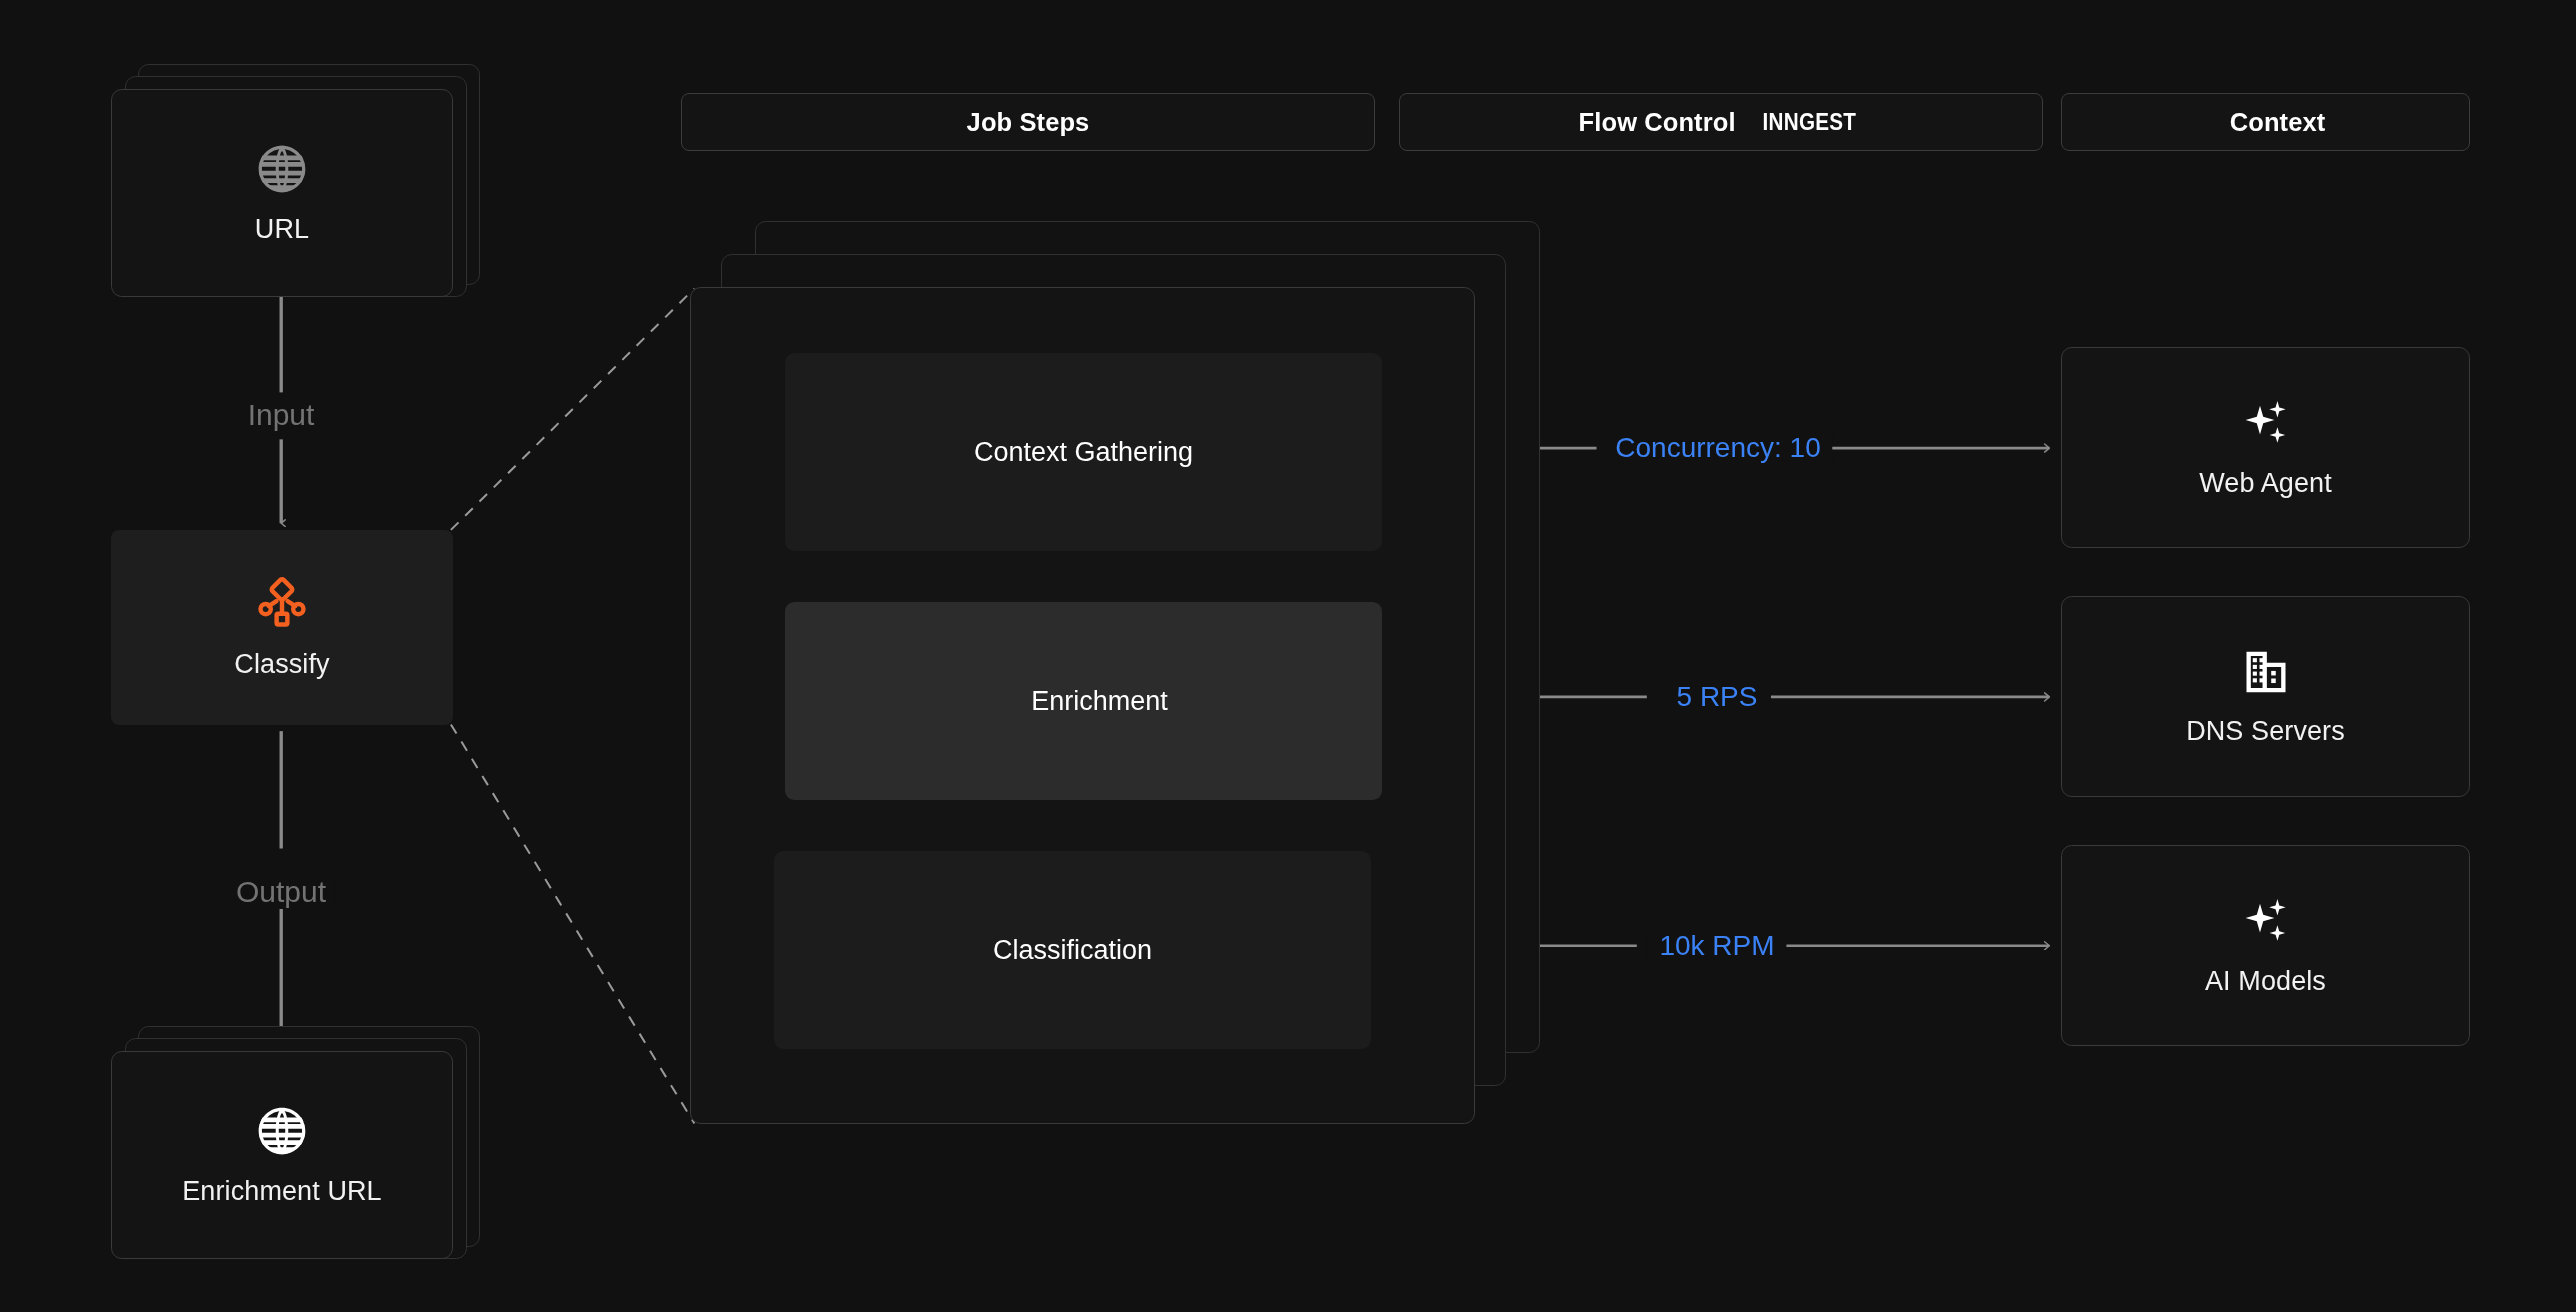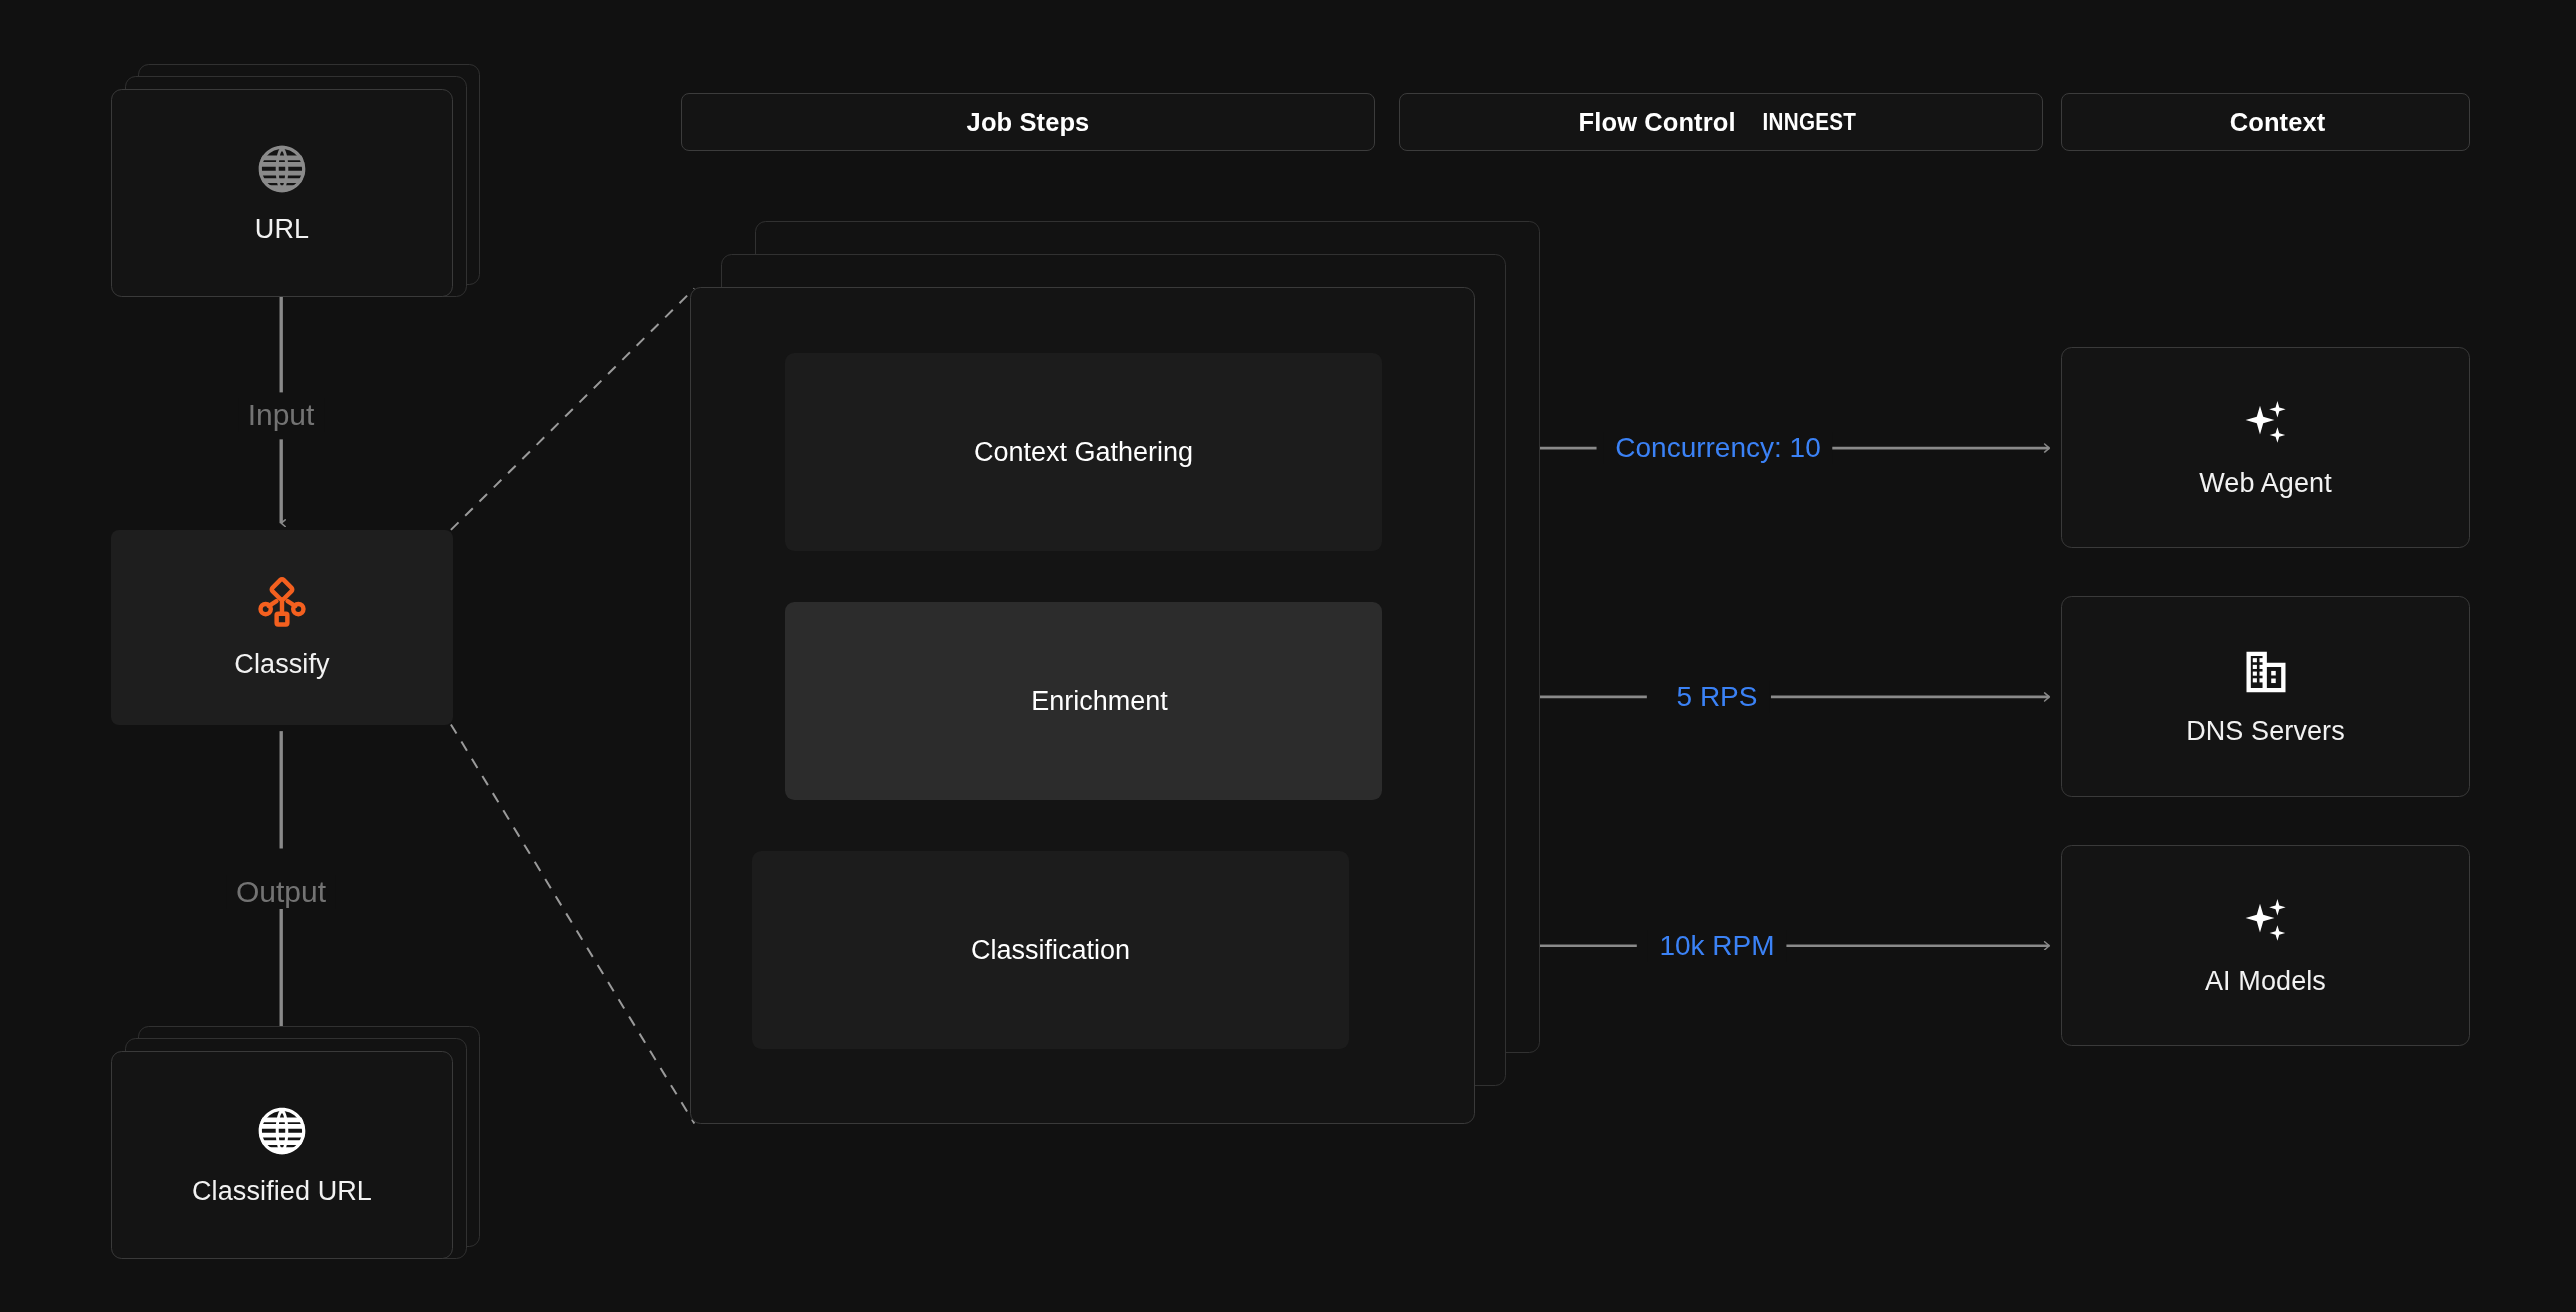--- a/index.html
+++ b/index.html
@@ -223,37 +223,37 @@
         <svg class="icon-svg" width="56" height="56" viewBox="0 0 24 24" fill="#ffffff">
           <path d="M12 2.6c-1.5 0-2.7 4.2-2.7 9.4s1.2 9.4 2.7 9.4 2.7-4.2 2.7-9.4S13.5 2.6 12 2.6zm0 1.8c.6 0 1.4 3 1.4 7.6S12.6 19.6 12 19.6s-1.4-3-1.4-7.6S11.4 4.4 12 4.4z"></path>
           <path d="M2.8 8.2h18.4c-.2-.7-.5-1.4-.9-2H3.7c-.4.6-.7 1.3-.9 2z"></path>
           <path d="M2.3 11h19.4c0-.7-.1-1.4-.2-2H2.5c-.1.6-.2 1.3-.2 2z"></path>
           <path d="M2.5 14.8h19c.2-.6.3-1.3.3-2H2.2c0 .7.1 1.4.3 2z"></path>
           <path d="M3.9 18h16.2c.4-.6.7-1.3.9-2H3c.2.7.5 1.4.9 2z"></path>
           <path d="M12 22c2.3 0 4.4-1.2 5.6-3H6.4c1.2 1.8 3.3 3 5.6 3z"></path>
           <path d="M12 2C6.5 2 2 6.5 2 12s4.5 10 10 10 10-4.5 10-10S17.5 2 12 2zm0 1.4c4.7 0 8.6 3.9 8.6 8.6s-3.9 8.6-8.6 8.6S3.4 16.7 3.4 12 7.3 3.4 12 3.4z"></path>
         </svg>
       </span>
-      <span class="card-label">Classified URL</span>
+      <span class="card-label">Enrichment URL</span>
     </div>
   </div>
 
   <div class="ghost" style="left:755px; top:221px; width:785px; height:832px;"></div>
   <div class="ghost" style="left:721px; top:254px; width:785px; height:832px;"></div>
   <div class="card" style="left:690px; top:287px; width:785px; height:837px;"></div>
 
   <div class="step" style="left:785px; top:353px; width:597px; height:198px;">
     <span class="step-label">Context Gathering</span>
   </div>
 
   <div class="step active" style="left:785px; top:602px; width:597px; height:198px;">
     <span class="step-label">Enrichment</span>
   </div>
 
-  <div class="step" style="left:752px; top:851px; width:597px; height:198px;">
+  <div class="step" style="left:774px; top:851px; width:597px; height:198px;">
     <span class="step-label">Classification</span>
   </div>
 
   <span class="flow-label" style="left:1718px; top:448px;">Concurrency: 10</span>
   <span class="flow-label" style="left:1717px; top:697px;">5 RPS</span>
   <span class="flow-label" style="left:1717px; top:946px;">10k RPM</span>
 
   <div class="card" style="left:2061px; top:347px; width:409px; height:201px;">
     <div class="card-inner">
       <span>

